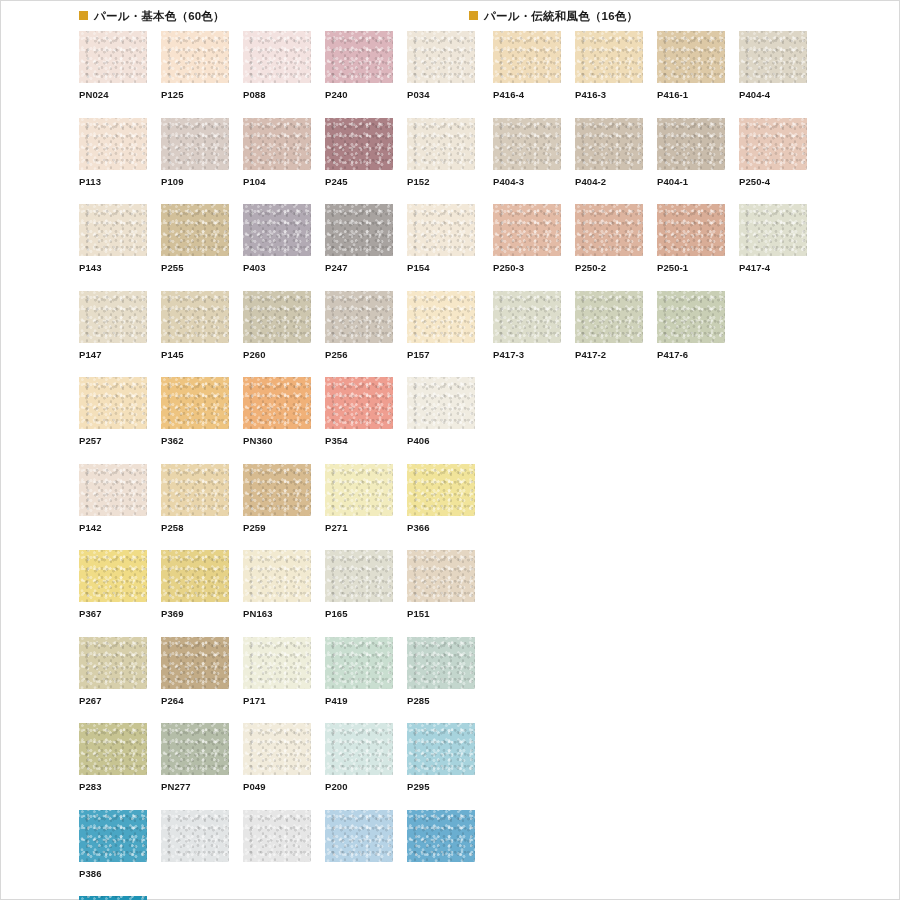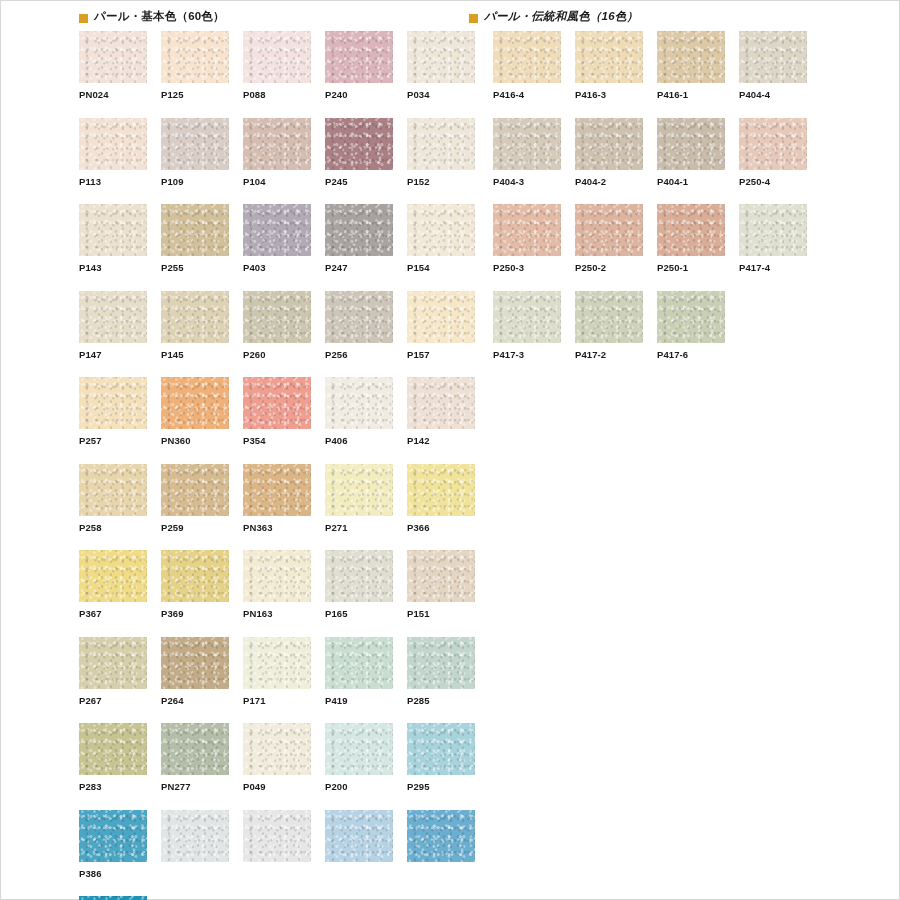--- a/index.html
+++ b/index.html
@@ -21,21 +21,21 @@
     height: 900px;
     background: #ffffff;
     border: 1px solid #d8d8d8;
     box-sizing: border-box;
   }
 
   
   .section-header {
     position: absolute;
     display: flex;
-    align-items: flex-end;
+    align-items: flex-start;
     gap: 6px;
     white-space: nowrap;
   }
   .hdr-bullet {
     width: 9px;
     height: 9px;
     background: #d8a022;
     flex: 0 0 auto;
     display: block;
   }
@@ -208,20 +208,24 @@
       </div>
       <div class="swatch-cell">
         <span class="swatch-chip" style="background-color: rgb(246, 231, 200);"></span>
         <div class="swatch-label">P157</div>
       </div>
       <div class="swatch-cell">
         <span class="swatch-chip" style="background-color: rgb(244, 224, 187);"></span>
         <div class="swatch-label">P257</div>
       </div>
       <div class="swatch-cell">
+        <span class="swatch-chip" style="background-color: rgb(238, 196, 128);"></span>
+        <div class="swatch-label">P362</div>
+      </div>
+      <div class="swatch-cell">
         <span class="swatch-chip" style="background-color: rgb(240, 177, 120);"></span>
         <div class="swatch-label">PN360</div>
       </div>
       <div class="swatch-cell">
         <span class="swatch-chip" style="background-color: rgb(239, 158, 144);"></span>
         <div class="swatch-label">P354</div>
       </div>
       <div class="swatch-cell">
         <span class="swatch-chip" style="background-color: rgb(240, 236, 225);"></span>
         <div class="swatch-label">P406</div>
@@ -232,24 +236,20 @@
       </div>
       <div class="swatch-cell">
         <span class="swatch-chip" style="background-color: rgb(233, 213, 171);"></span>
         <div class="swatch-label">P258</div>
       </div>
       <div class="swatch-cell">
         <span class="swatch-chip" style="background-color: rgb(215, 187, 144);"></span>
         <div class="swatch-label">P259</div>
       </div>
       <div class="swatch-cell">
-        <span class="swatch-chip" style="background-color: rgb(220, 181, 133);"></span>
-        <div class="swatch-label">PN363</div>
-      </div>
-      <div class="swatch-cell">
         <span class="swatch-chip" style="background-color: rgb(242, 236, 190);"></span>
         <div class="swatch-label">P271</div>
       </div>
       <div class="swatch-cell">
         <span class="swatch-chip" style="background-color: rgb(241, 228, 154);"></span>
         <div class="swatch-label">P366</div>
       </div>
       <div class="swatch-cell">
         <span class="swatch-chip" style="background-color: rgb(240, 220, 134);"></span>
         <div class="swatch-label">P367</div>
@@ -324,21 +324,21 @@
         <span class="swatch-chip" style="background-color: rgb(182, 211, 230);"></span>
       </div>
       <div class="swatch-cell">
         <span class="swatch-chip" style="background-color: rgb(106, 174, 208);"></span>
       </div>
       <div class="swatch-cell">
         <span class="swatch-chip" style="background-color: rgb(30, 147, 181);"></span>
       </div>
     </div>
 
-  <div class="section-header" style="left:468px; top:10px;font-style:italic;">
+  <div class="section-header" style="left:468px; top:10px;">
     <span class="hdr-bullet" style="background: rgb(216, 160, 34);"></span>
     <span class="hdr-text">パール・伝統和風色（16色）</span>
   </div>
 
   <div class="grid" id="grid-trad">
       <div class="swatch-cell">
         <span class="swatch-chip" style="background-color: rgb(240, 220, 185);"></span>
         <div class="swatch-label">P416-4</div>
       </div>
       <div class="swatch-cell">

